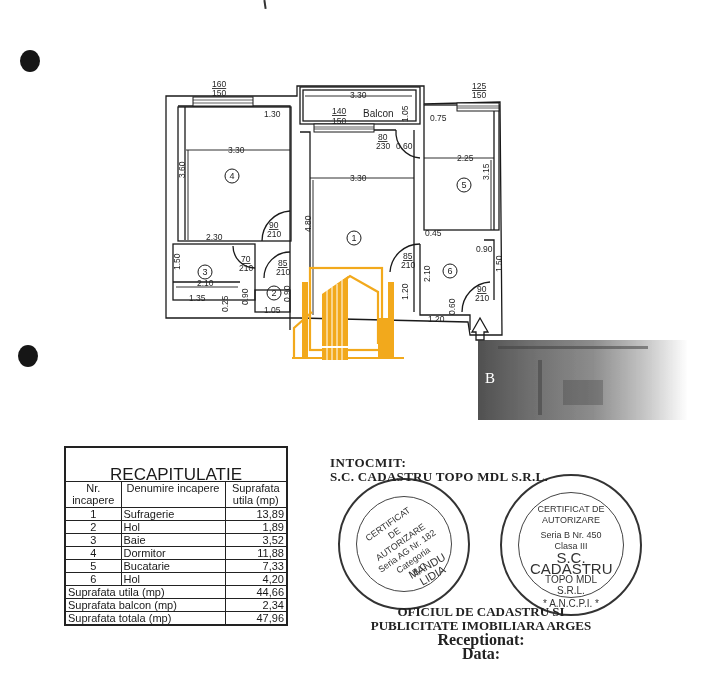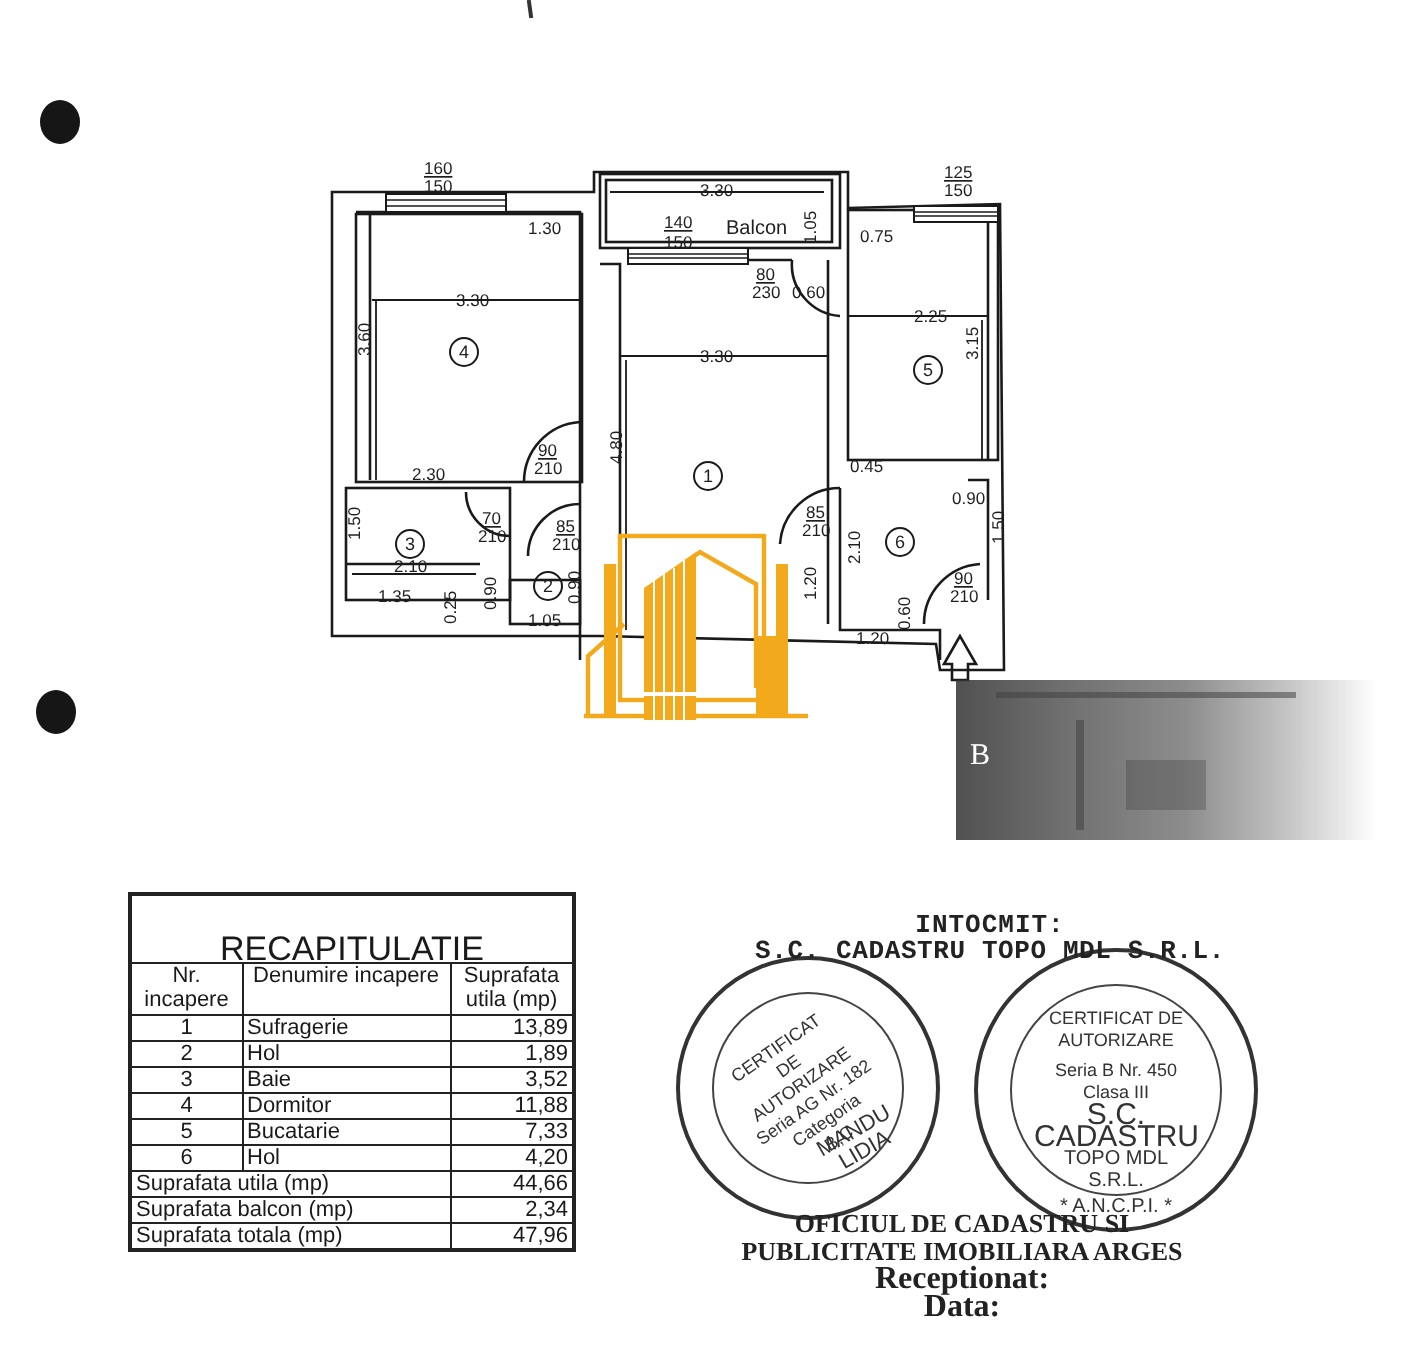--- a/index.html
+++ b/index.html
@@ -20,21 +20,21 @@
     .north-photo .streak { position: absolute; background: #2a2a2a; opacity: .55; }
     .north-photo .label-b { position: absolute; left: 7px; top: 30px; color: #fff; font-family: "Liberation Serif", serif; font-size: 15px; }
 
     .recap { position: absolute; left: 64px; top: 446px; width: 224px; border: 2px solid #222; border-collapse: collapse; font-size: 11px; }
     .recap td { border: 1px solid #222; padding: 0 2px; line-height: 12px; height: 12px; vertical-align: bottom; }
     .recap .title-row td { height: 34px; text-align: center; vertical-align: bottom; font-size: 17px; }
     .recap .hdr td { height: 26px; vertical-align: top; line-height: 12px; text-align: center; }
     .recap td.num { text-align: center; }
     .recap td.val { text-align: right; }
 
-    .stamp-texts { position: absolute; left: 330px; top: 455px; width: 330px; text-align: center; font-family: Liberation Mono, monospace; font-weight: bold; color: #222; }
+    .stamp-texts { position: absolute; left: 330px; top: 455px; width: 330px; text-align: left; font-family: Liberation Serif, serif; font-weight: bold; color: #222; }
     .intocmit { font-size: 13px; letter-spacing: .5px; }
     .company { font-size: 13px; letter-spacing: .3px; margin-top: -2px; }
     .oficiu { position: absolute; left: 336px; top: 605px; width: 290px; text-align: center; font-family: "Liberation Serif", serif; font-weight: bold; font-size: 13px; line-height: 14px; color: #222; }
     .oficiu .small { font-size: 16px; }
 
     .stamp { position: absolute; border-radius: 50%; border: 2px solid #333; }
     .stamp-inner { position: absolute; border-radius: 50%; border: 1px solid #444; }
     .stamp-text { position: absolute; font-family: "Liberation Sans", sans-serif; font-size: 9px; color: #333; text-align: center; line-height: 11px; }
   </style>
 </head>
@@ -262,21 +262,21 @@
     <div>CERTIFICAT</div>
     <div>DE</div>
     <div>AUTORIZARE</div>
     <div>Seria AG Nr. 182</div>
     <div>Categoria</div>
     <div>B,C</div>
   </div>
   <div class="stamp-text" style="left:60px;top:80px;width:60px;font-size:11px;transform:rotate(-30deg);">MANDU LIDIA</div>
 </div>
 
-<div class="stamp" style="left:487px;top:474px;width:142px;height:142px;text-decoration:underline;">
+<div class="stamp" style="left:500px;top:474px;width:142px;height:142px;text-decoration:underline;">
   <div class="stamp-inner" style="left:16px;top:16px;width:106px;height:106px;"></div>
   <div class="stamp-text" style="left:28px;top:28px;width:82px;">
     <div>CERTIFICAT DE</div>
     <div>AUTORIZARE</div>
     <div style="margin-top:4px">Seria B Nr. 450</div>
     <div>Clasa III</div>
     <div style="font-size:15px">S.C. CADASTRU</div>
     <div style="font-size:10px">TOPO MDL</div>
     <div style="font-size:10px">S.R.L.</div>
   </div>

